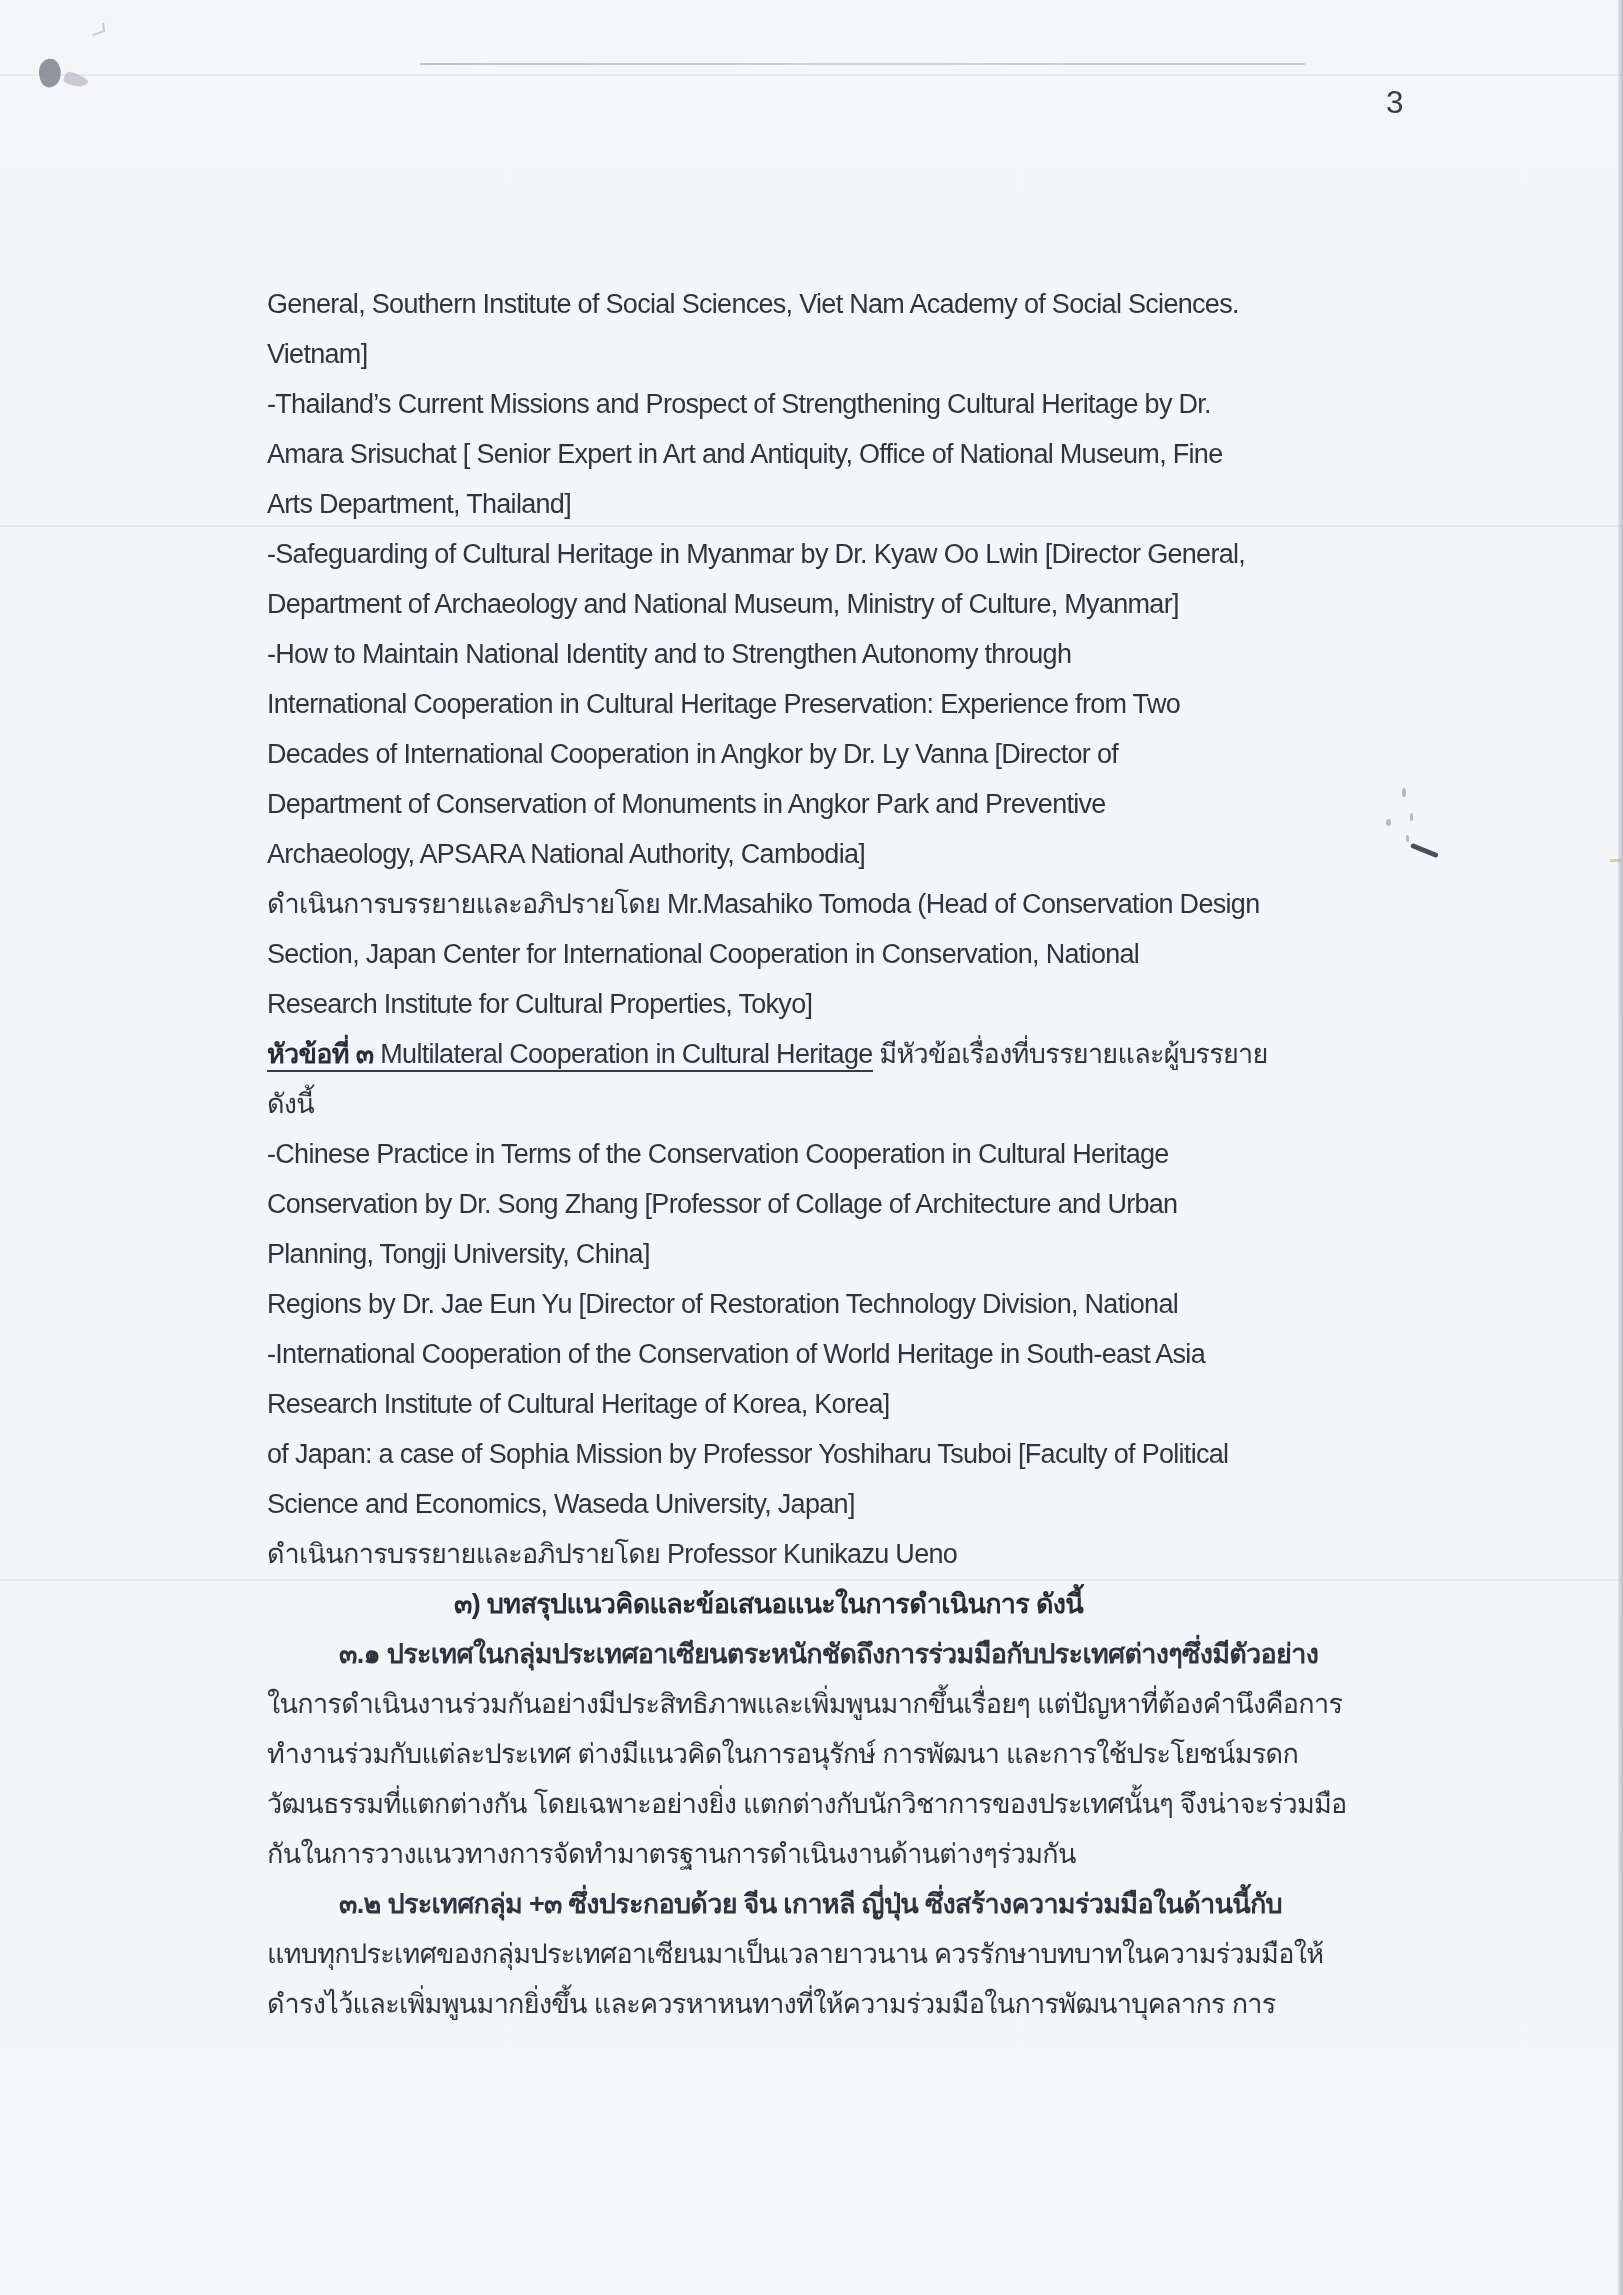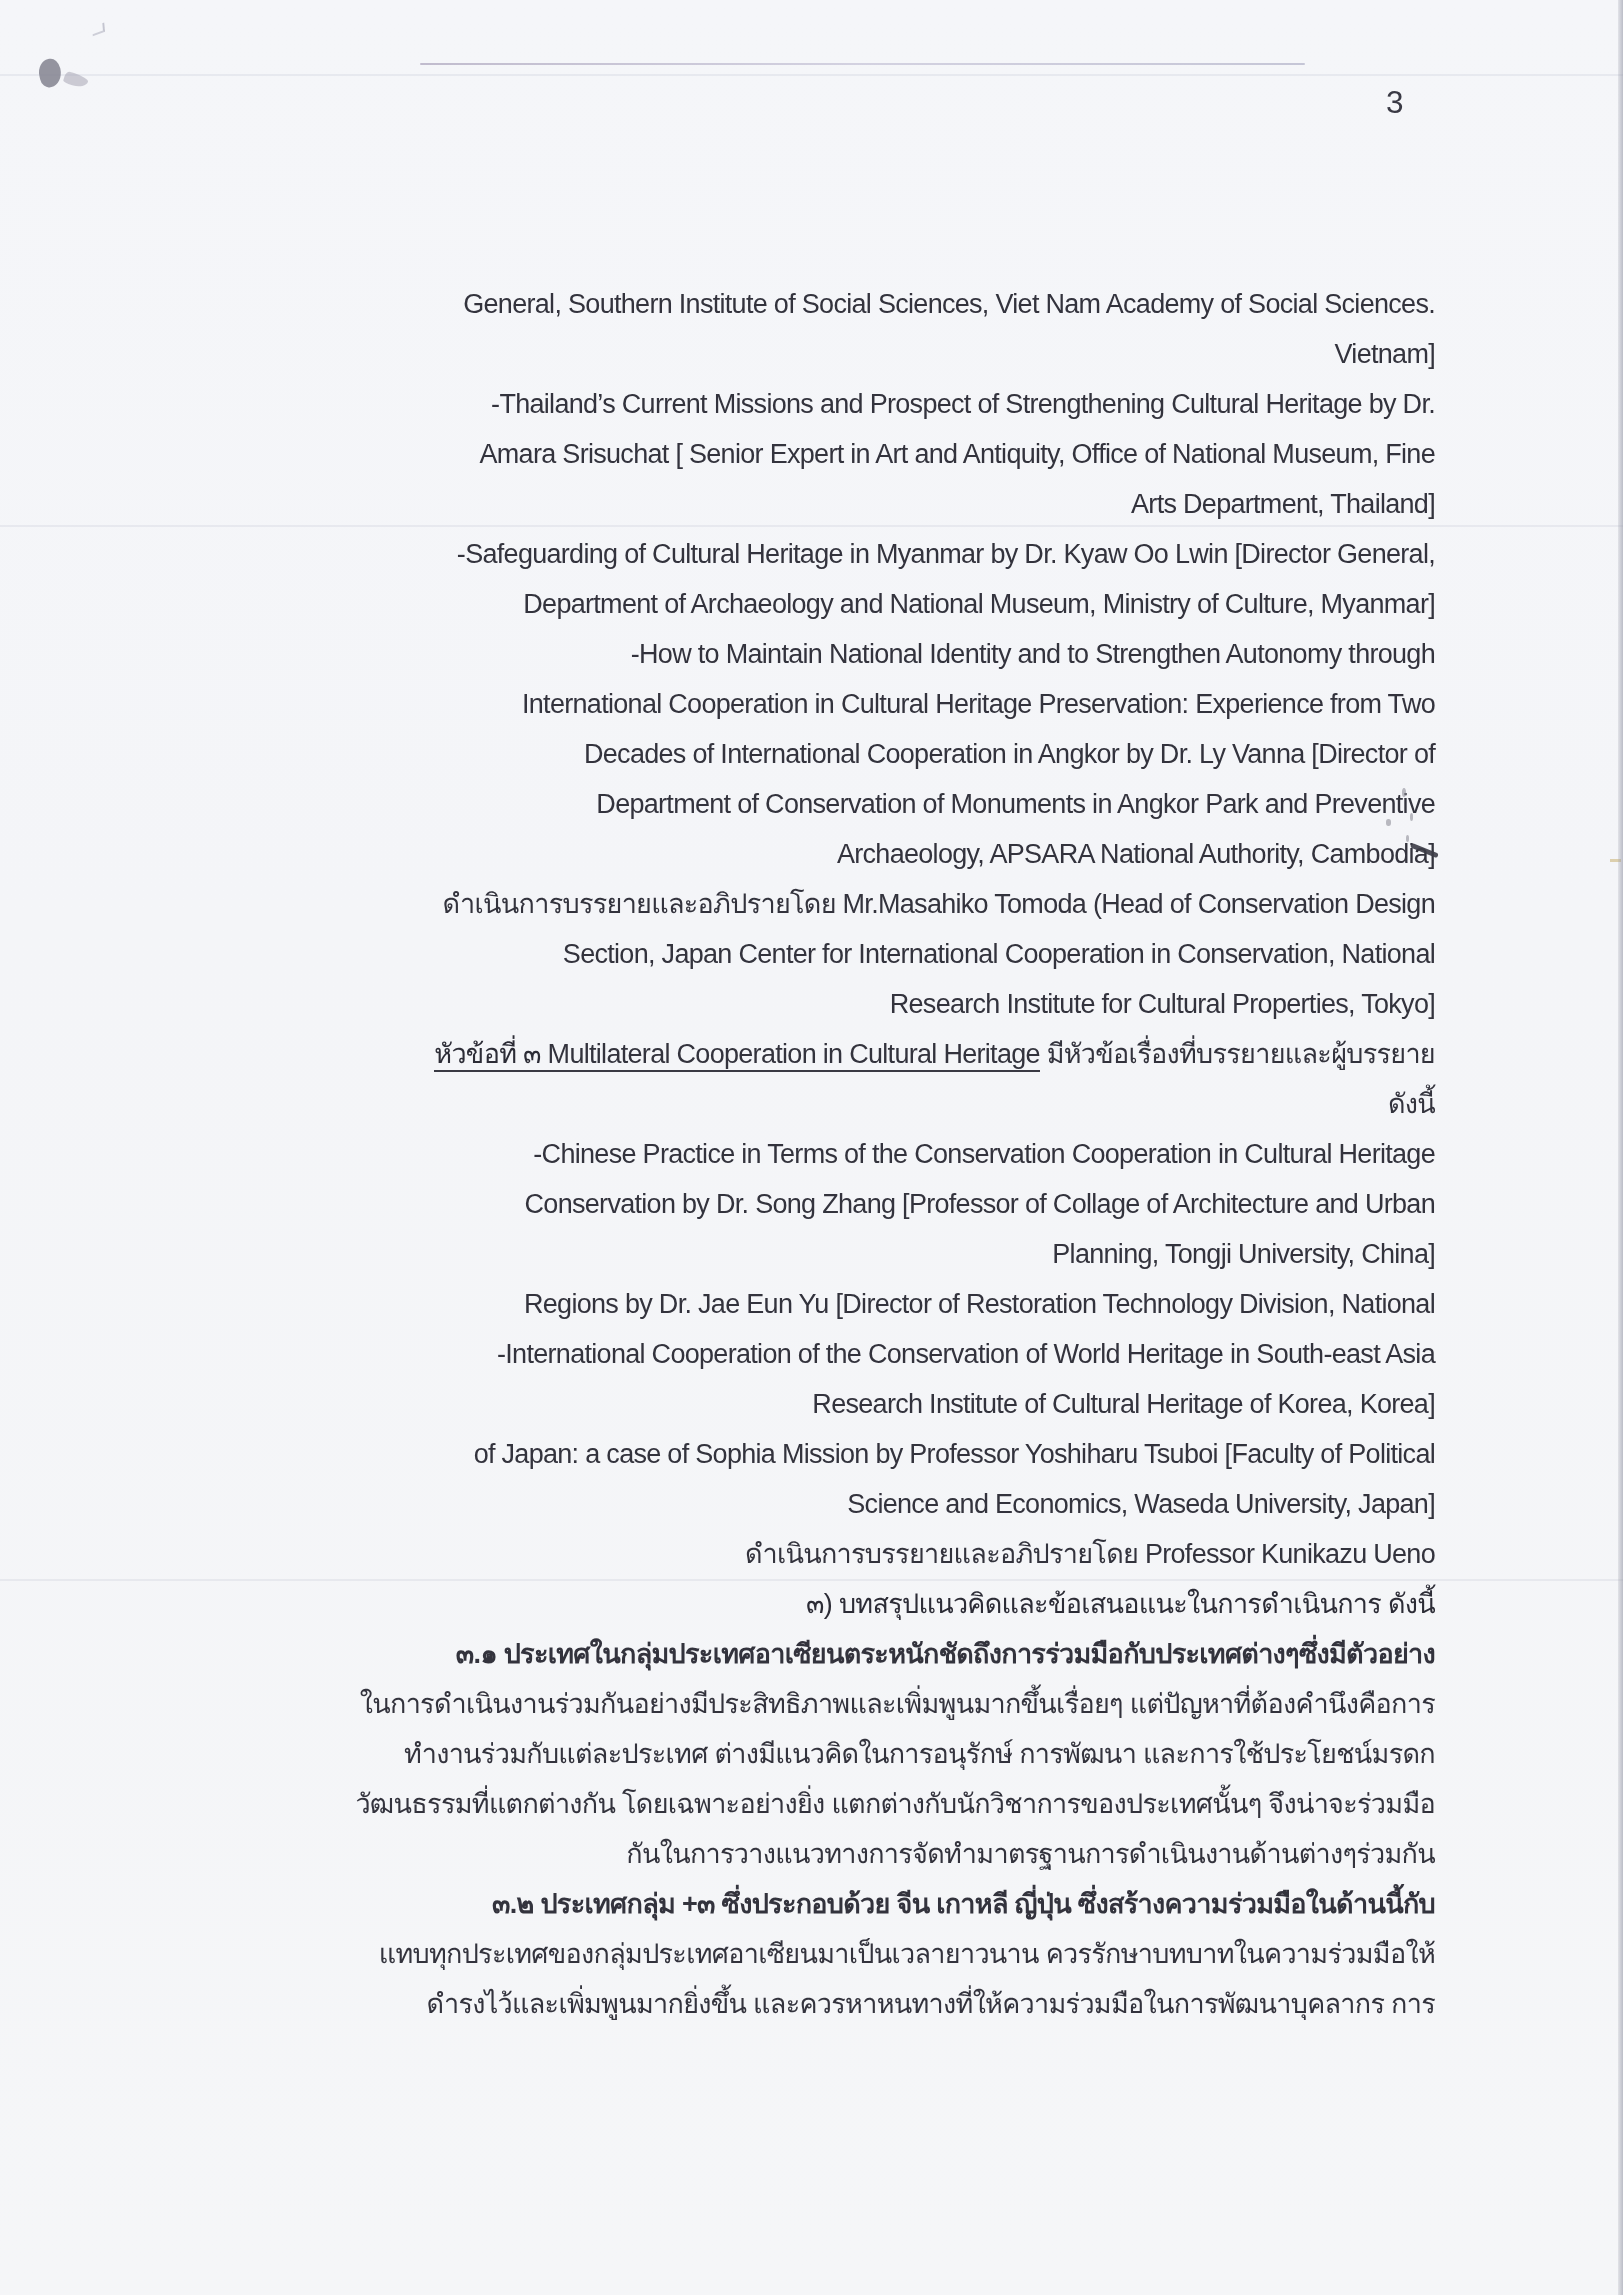--- a/index.html
+++ b/index.html
@@ -19,26 +19,25 @@
   }
   .top-rule{
     position:absolute;left:420px;top:63px;width:885px;height:2px;
     background:linear-gradient(90deg,rgba(150,140,170,0.55),rgba(170,165,195,0.45),rgba(150,150,180,0.5));
     border-radius:1.3px;
   }
   .content{
     position:absolute;left:267px;top:279px;width:1168px;
     font-size:27px;line-height:50px;color:#33333d;
     letter-spacing:-0.7px;
-    text-align:right;
   }
   .line{height:50px;white-space:nowrap;}
   .line.indent{text-indent:72px;font-weight:bold;}
   .line.heading{font-weight:bold;margin-left:187px;color:#2c2c36;}
-  .bold{font-weight:normal;color:#2c2c36;}
+  .bold{font-weight:bold;color:#2c2c36;}
   .underline{border-bottom:2.6px solid #3a3a44;padding-bottom:1.3px;}
   
   .ink-blot{
     position:absolute;left:39px;top:59px;width:22px;height:27.6px;
     background:#83828f;border-radius:58% 42% 60% 40%/55% 45% 62% 38%;
     transform:rotate(-12deg);opacity:0.85;
   }
   .ink-blot-tail{
     position:absolute;left:64px;top:74px;width:23.6px;height:11.8px;
     background:#a7a6b4;border-radius:20% 80% 70% 30%/60% 40% 80% 20%;

